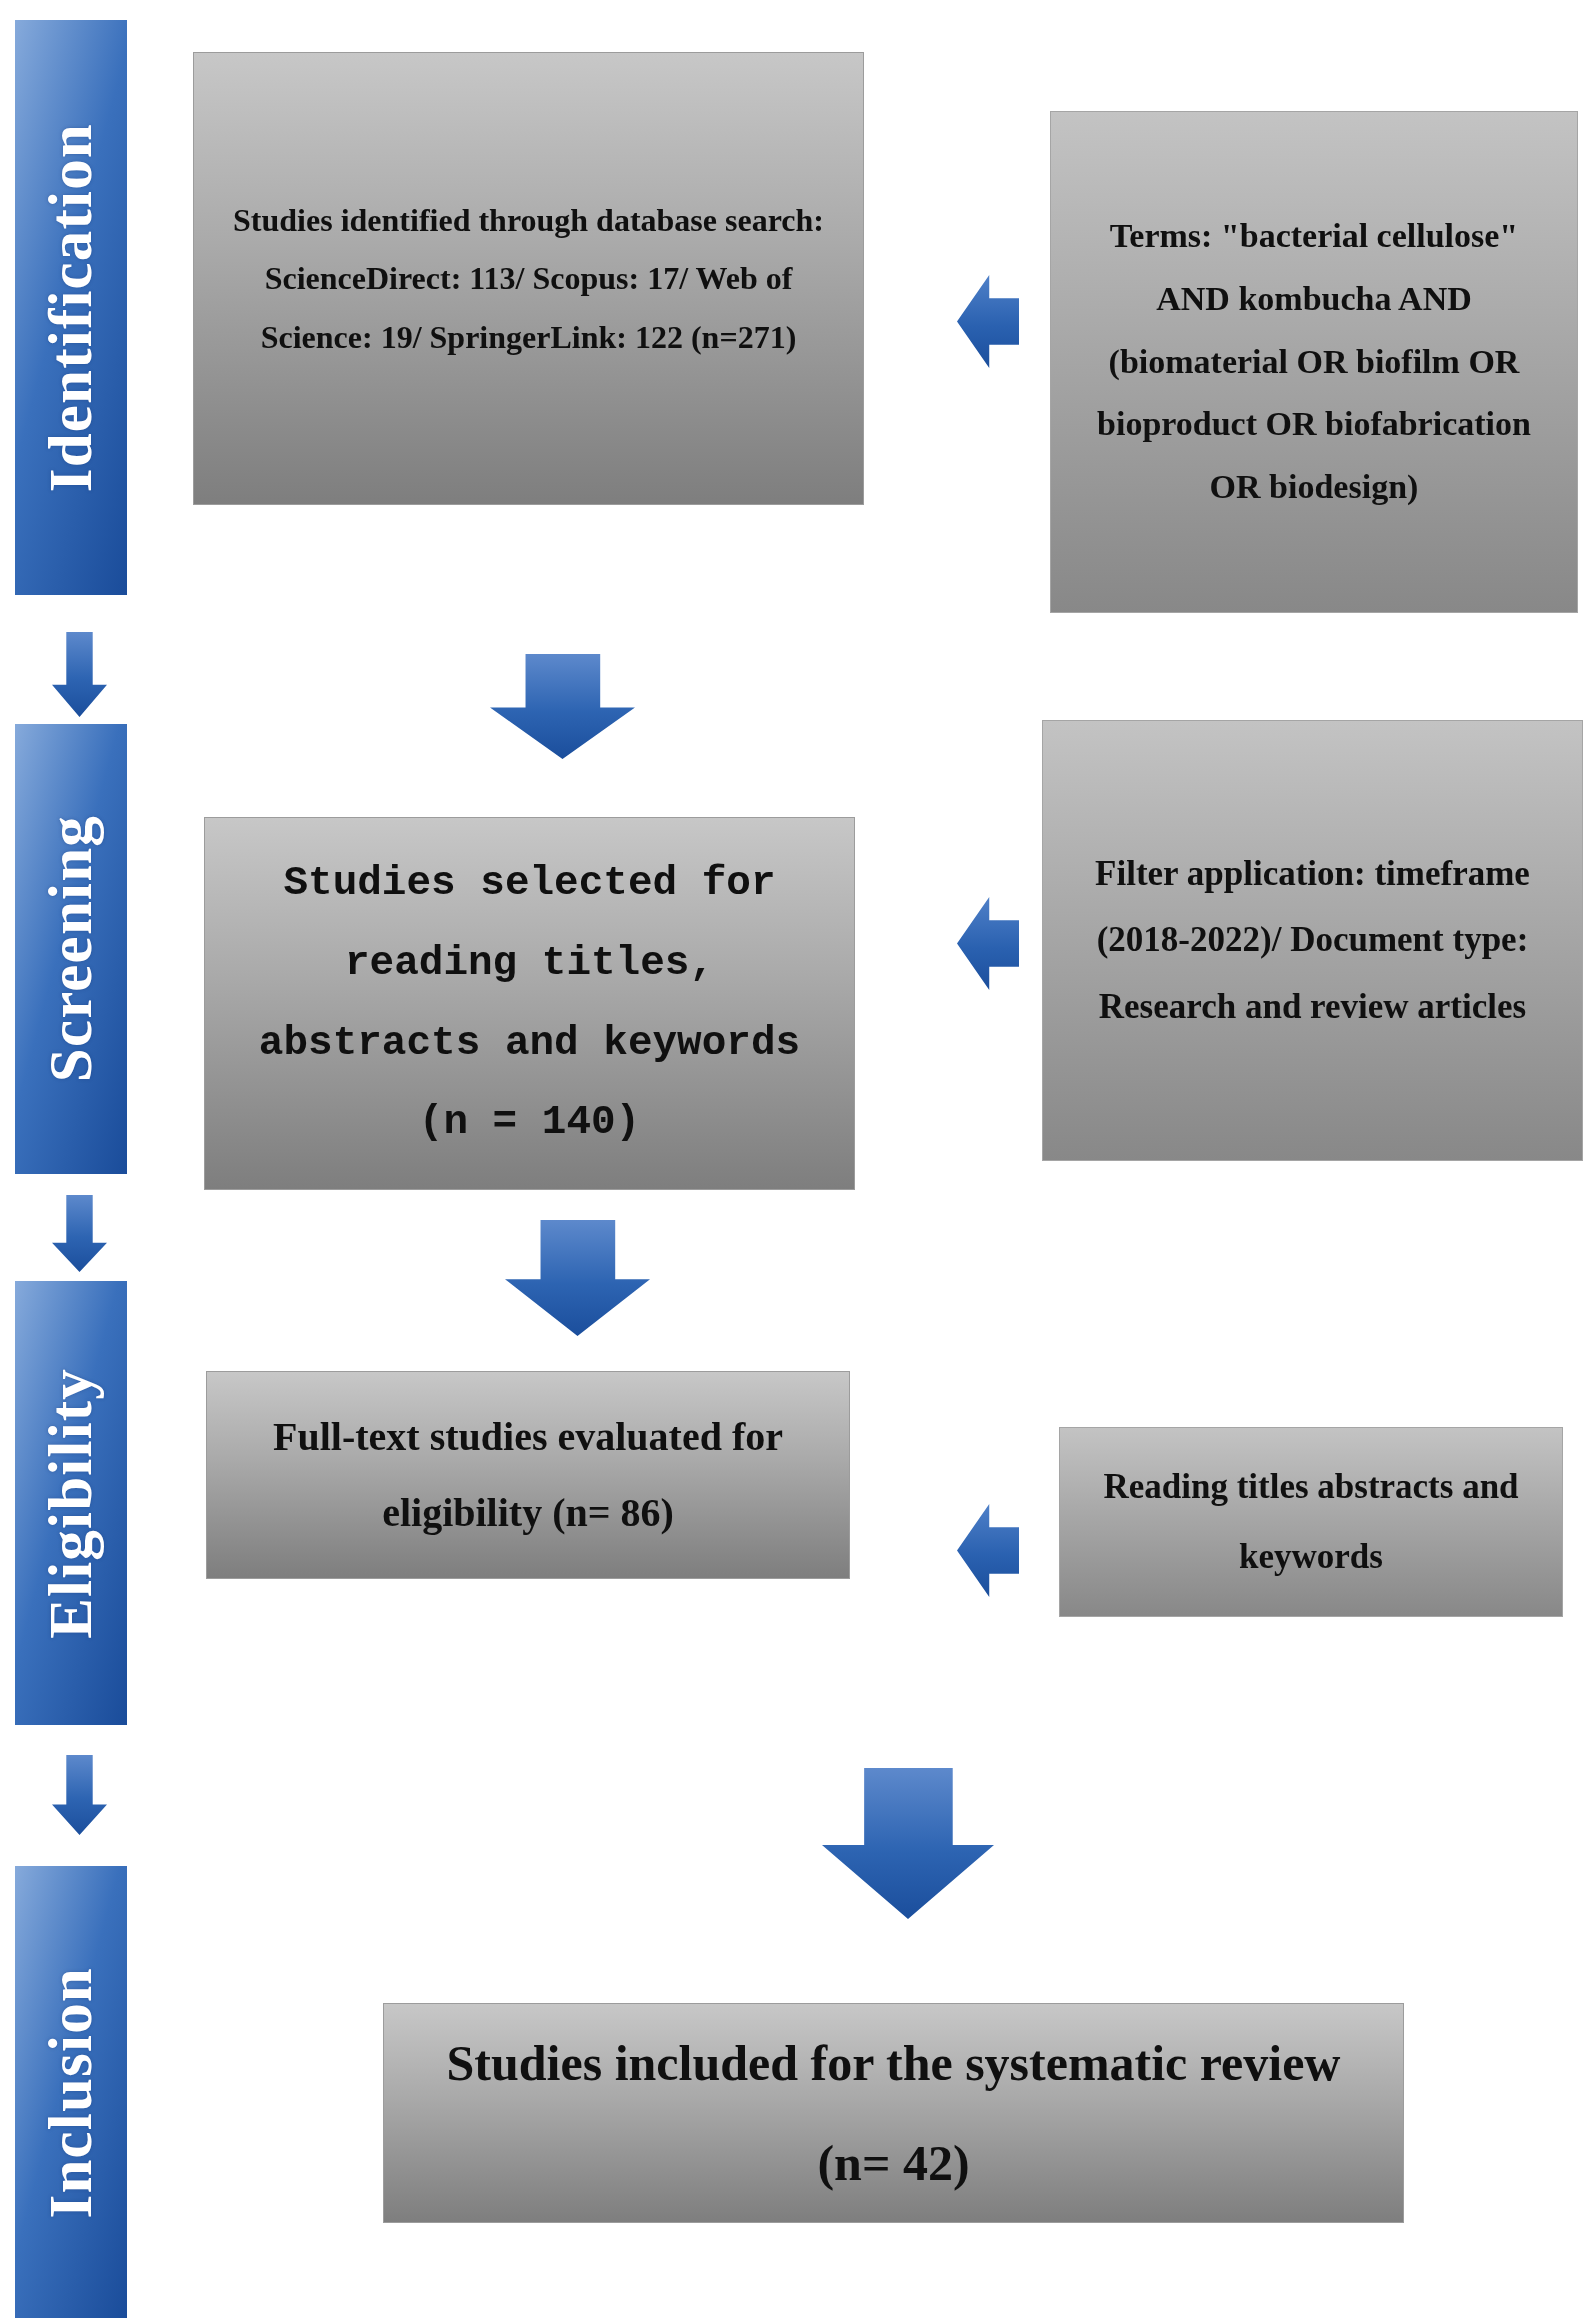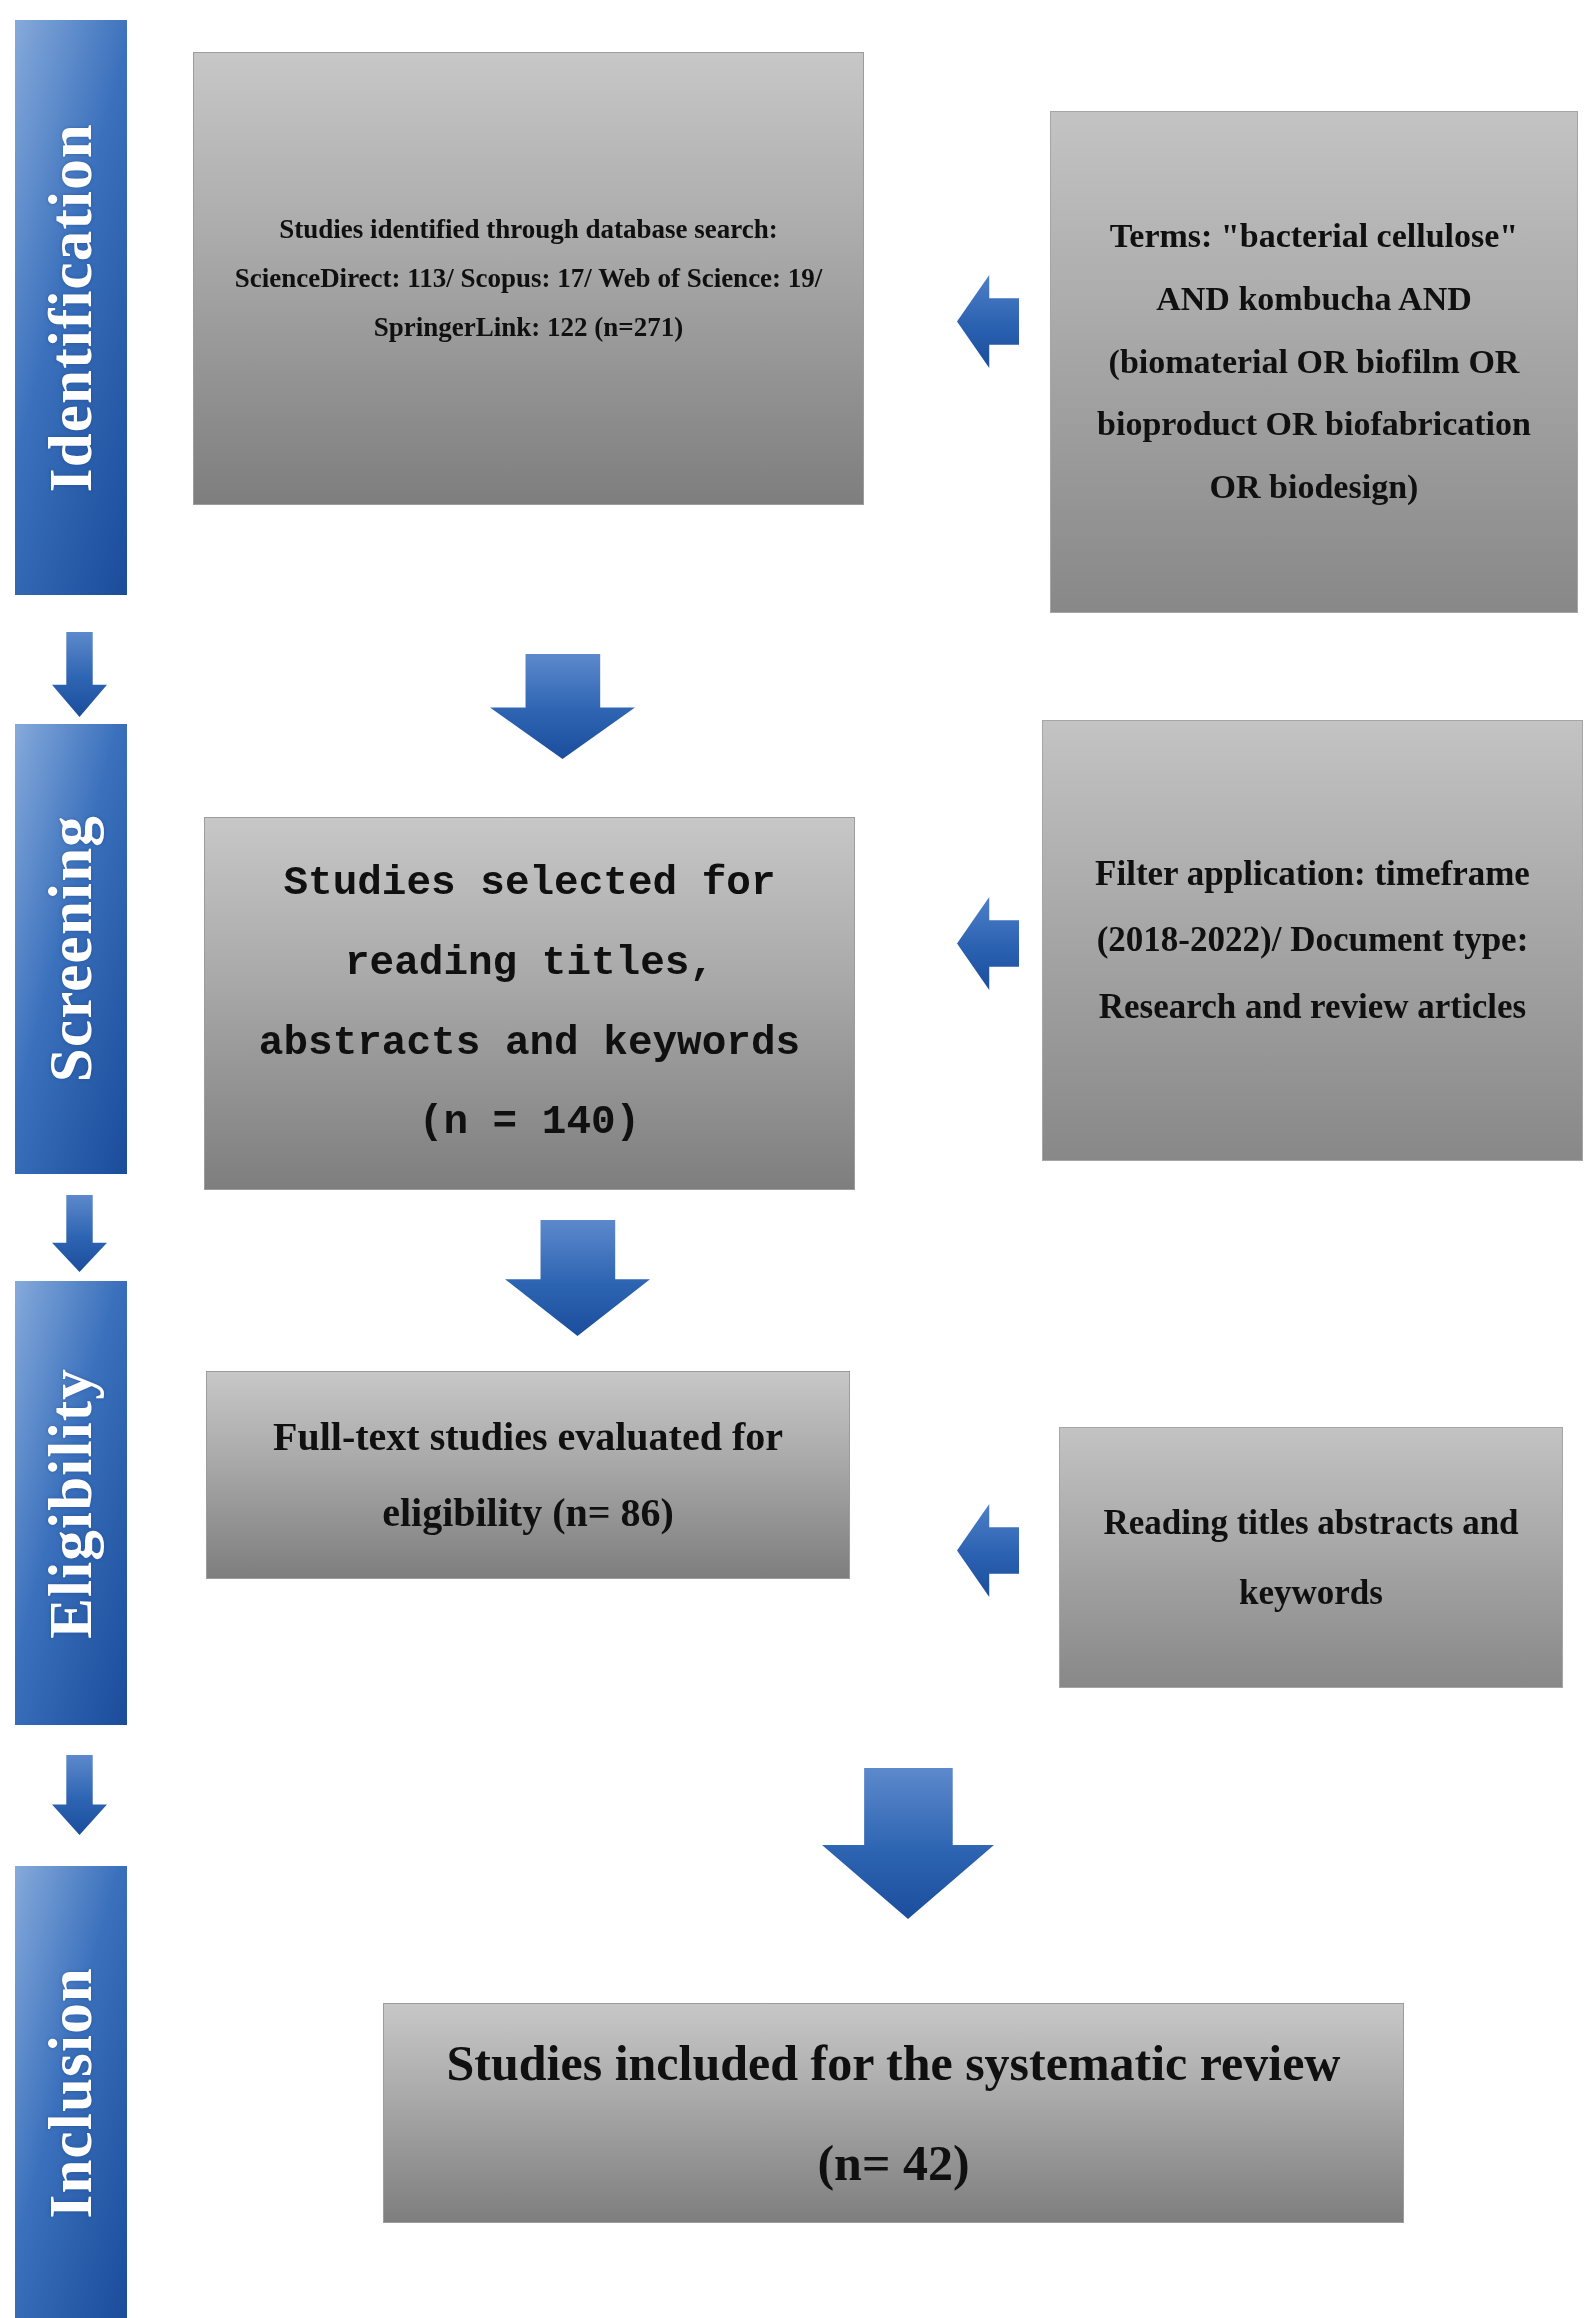--- a/index.html
+++ b/index.html
@@ -52,28 +52,28 @@
     box-sizing:border-box;
   }
   .main-box{
     background:linear-gradient(180deg,#c7c7c7 0%,#aaaaaa 42%,#7e7e7e 100%);
     border:1.2px solid #9c9c9c;
   }
   .side-box{
     background:linear-gradient(180deg,#c3c3c3 0%,#a8a8a8 45%,#888888 100%);
     border:1.2px solid #a5a5a5;
   }
-  #box-identified{left:193px;top:52px;width:671px;height:453px;font-size:27px;line-height:1.82;padding:0 25.6px;}
+  #box-identified{left:193px;top:52px;width:671px;height:453px;font-size:32px;line-height:1.82;padding:0 25.6px;}
   #box-selected{left:204px;top:817px;width:651px;height:373px;font-size:41px;line-height:1.95;padding:0 37px;font-family:Liberation Mono, monospace;}
   #box-fulltext{left:206px;top:1371px;width:644px;height:208px;font-size:40px;line-height:1.9;padding:0 43px;}
   #box-included{left:383px;top:2003px;width:1021px;height:220px;font-size:50px;line-height:2.0;padding:8px 37px;}
 
   #side-box-terms{left:1050px;top:111px;width:528px;height:502px;font-size:34px;line-height:1.85;padding:0 30px;}
   #side-box-filters{left:1042px;top:720px;width:541px;height:441px;font-size:35px;line-height:1.9;padding:0 24px;}
-  #side-box-reading{left:1059px;top:1427px;width:504px;height:261px;font-size:35px;line-height:2.0;padding:0 24px;}
+  #side-box-reading{left:1059px;top:1427px;width:504px;height:190px;font-size:35px;line-height:2.0;padding:0 24px;}
 
   
   .down-arrow{
     position:absolute;
     background:linear-gradient(180deg,#5d89cc 0%,#2d64b2 55%,#1b4e9c 100%);
     clip-path:polygon(24.5% 0,76% 0,76% 51%,100% 51%,50% 100%,0 51%,24.5% 51%);
   }
   #down-arrow-1{left:490px;top:654px;width:145px;height:105px;}
   #down-arrow-2{left:505px;top:1220px;width:145px;height:116px;}
   #down-arrow-3{left:822px;top:1768px;width:172px;height:151px;}

